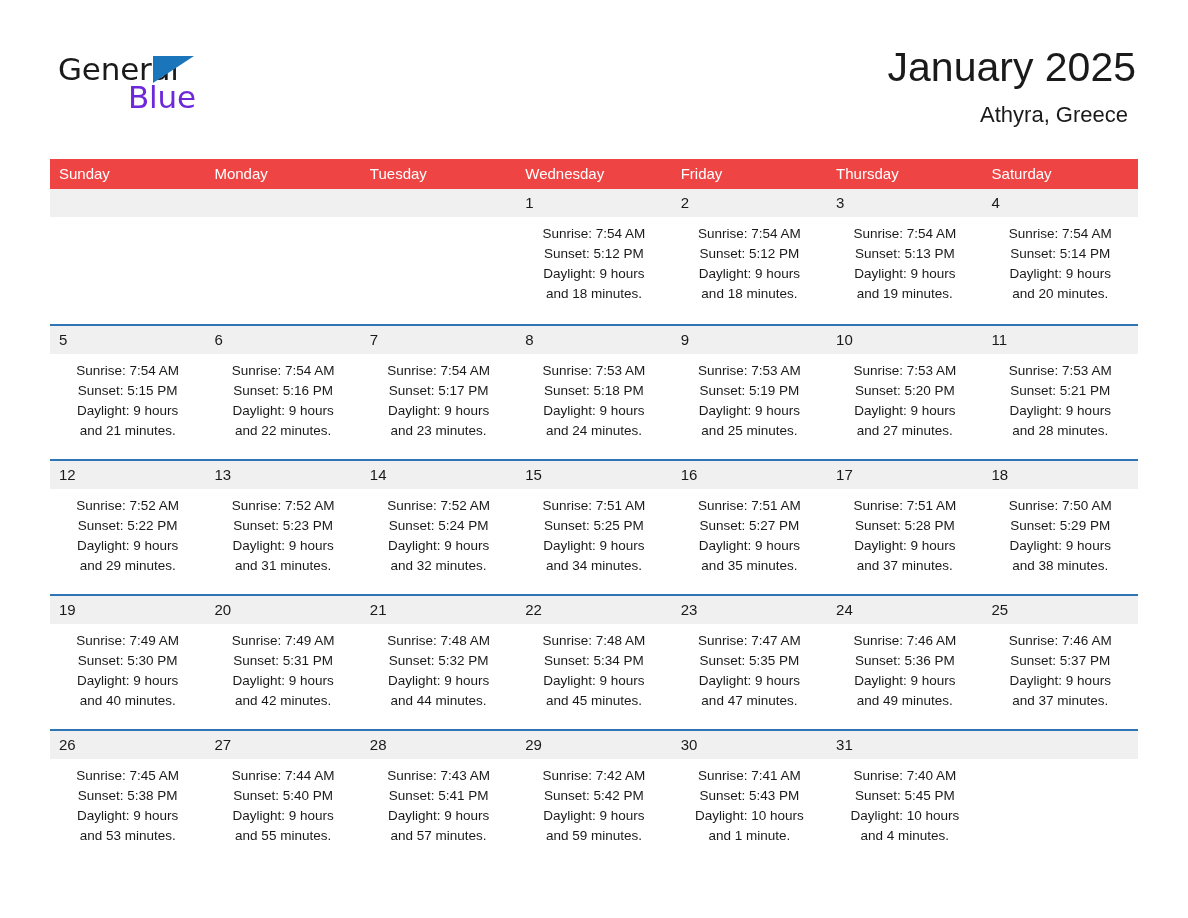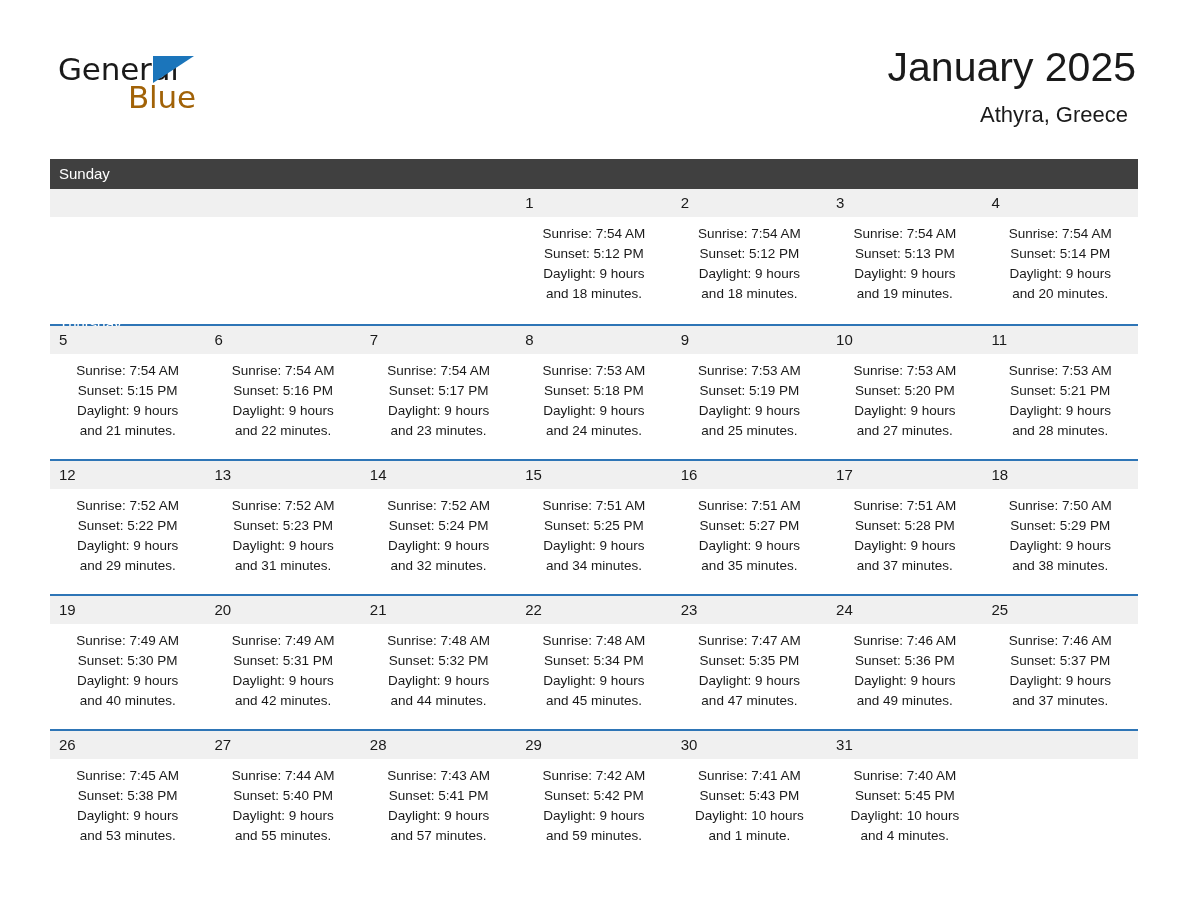--- a/index.html
+++ b/index.html
@@ -59,21 +59,21 @@
     height: 0;
     border-left: 41px solid #1b75bb;
     border-bottom: 27px solid transparent;
   }
   .logo-blue {
     position: absolute;
     left: 78px;
     top: 38px;
     font-size: 31px;
     line-height: 31px;
-    color: #a16207;
+    color: #6d28d9;
     letter-spacing: -0.2px;
     font-family: "DejaVu Sans", sans-serif;
     font-weight: 400;
   }
 
   .titles {
     text-align: right;
     padding-right: 2px;
   }
   .month-title {
@@ -94,23 +94,22 @@
   }
 
   
   .calendar {
     width: 1088px;
     margin-top: 47px;
   }
 
   .weekday-row {
     display: flex;
-    background: #404040;
+    background: #ef4444;
     height: 30px;
-    flex-direction: column;
   }
   .weekday {
     flex: 1 1 0;
     color: #ffffff;
     font-size: 15px;
     line-height: 30px;
     padding-left: 9px;
     box-sizing: border-box;
     white-space: nowrap;
   }

